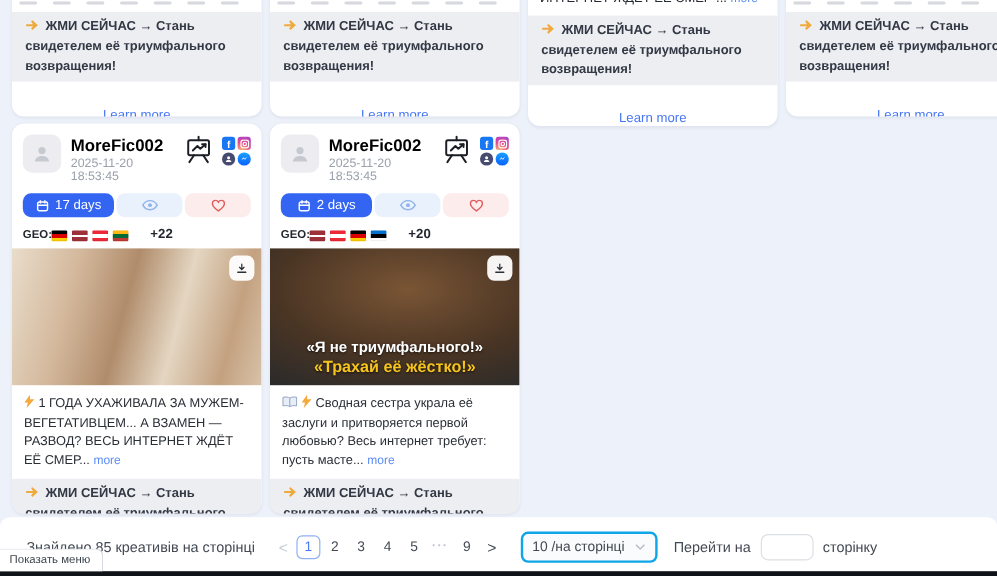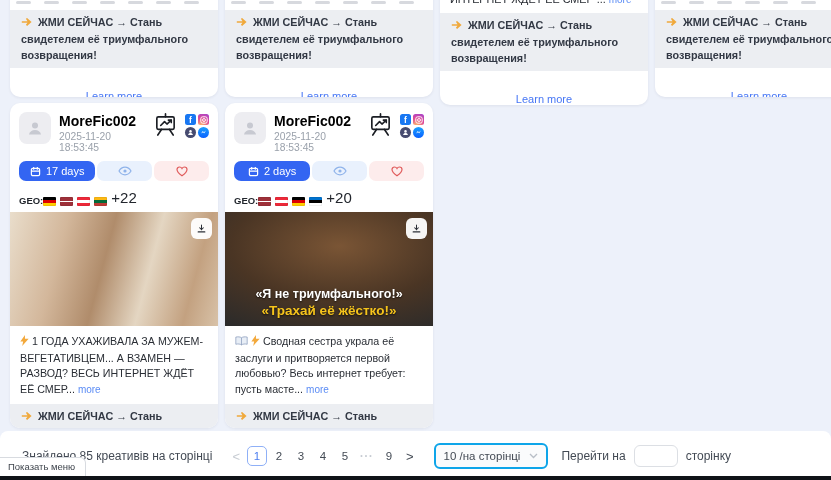--- a/index.html
+++ b/index.html
@@ -36,21 +36,21 @@
   .si.ig{background:radial-gradient(circle at 30% 110%,#fdc468,#df4996 55%,#9f44d3)}
   .si.an{background:#474b70;border-radius:50%}
   .si.ms{background:linear-gradient(#19a0ff,#0b61ff);border-radius:50%}
   .btnrow{display:flex;gap:2px;margin:8px 9px 0}
   .days{flex:1.5;height:20px;background:#3365f2;border:none;border-radius:7px;color:#fff;font-size:11px;font-family:inherit;display:flex;align-items:center;justify-content:center;gap:5px;cursor:pointer}
   .eyebtn{flex:1;height:20px;background:#e9f1fd;border:none;border-radius:7px;display:flex;align-items:center;justify-content:center;cursor:pointer}
   .heartbtn{flex:1;height:20px;background:#fdecec;border:none;border-radius:7px;display:flex;align-items:center;justify-content:center;cursor:pointer}
   .geo{display:flex;align-items:flex-end;gap:0;margin:8px 9px 6px;color:#22262d}
   .geo .lbl{font-weight:bold;font-size:9.5px}
   .geo .flags{display:flex;gap:4px;align-items:center}
-  .geo .plus{font-size:15px;font-weight:normal;margin-left:4px}
+  .geo .plus{font-size:11px;font-weight:bold;margin-left:18px}
   .flag{width:13px;height:9px;border-radius:1px;display:inline-block;box-shadow:inset 0 0 0 .5px rgba(0,0,0,.12)}
   .flag-de{background:linear-gradient(#000 33%,#dd0000 33% 66%,#ffce00 66%)}
   .flag-lv{background:linear-gradient(#9e3039 40%,#fff 40% 60%,#9e3039 60%)}
   .flag-at{background:linear-gradient(#ed2939 33%,#fff 33% 66%,#ed2939 66%)}
   .flag-lt{background:linear-gradient(#fdb913 33%,#046a38 33% 66%,#be3a34 66%)}
   .flag-ee{background:linear-gradient(#0072ce 33%,#000 33% 66%,#fff 66%)}
   .adimg{height:114px;position:relative}
   #mc1 .adimg{background:linear-gradient(105deg,#e9ddcb,#d3b79b 25%,#b08c6b 45%,#e4d6c2 65%,#c3a180 85%,#d8c2a8)}
   #mc2 .adimg{background:radial-gradient(130% 120% at 55% 30%,#7a5535 0%,#4a3524 40%,#27292b 75%,#1c1f22 100%)}
   .ovl{position:absolute;left:0;right:0;bottom:8px;text-align:center}

